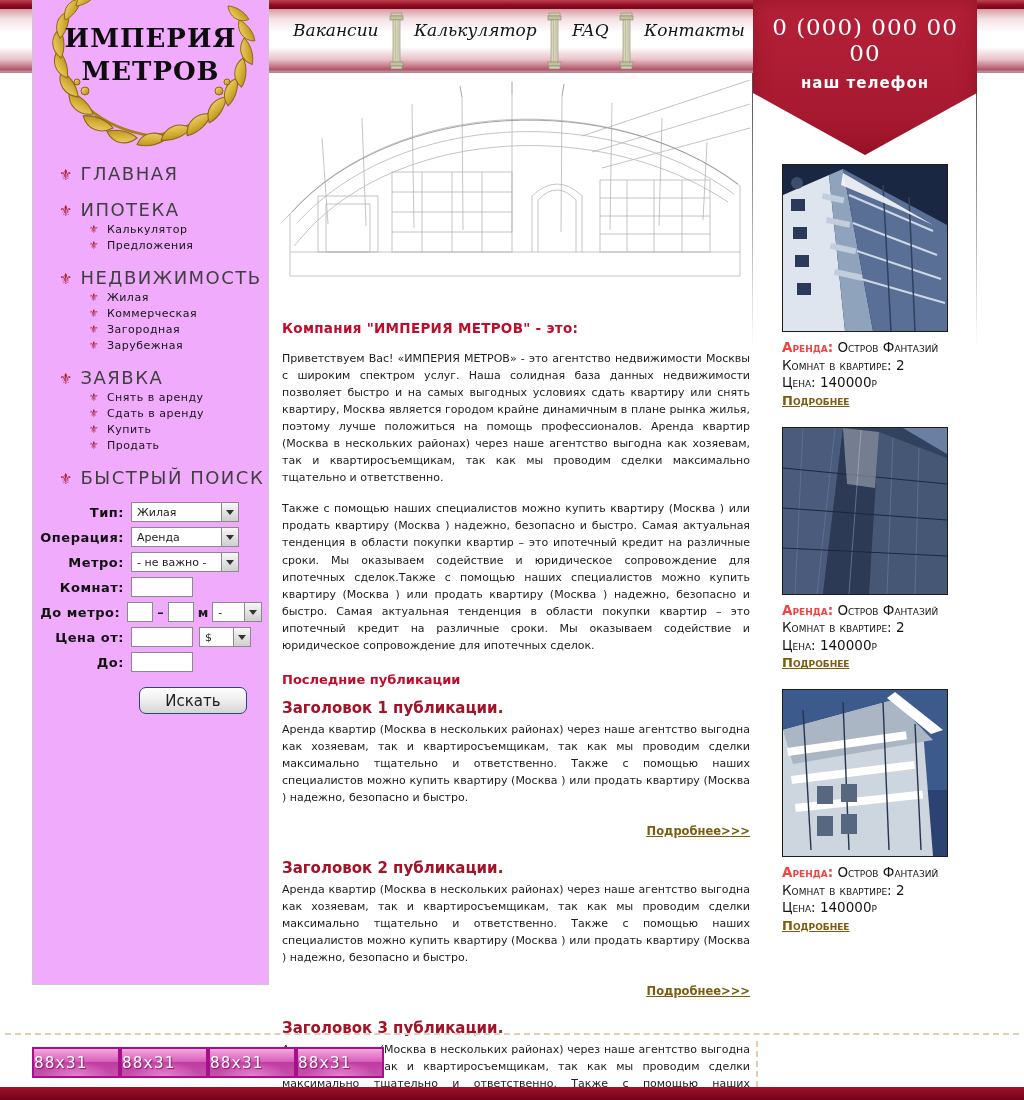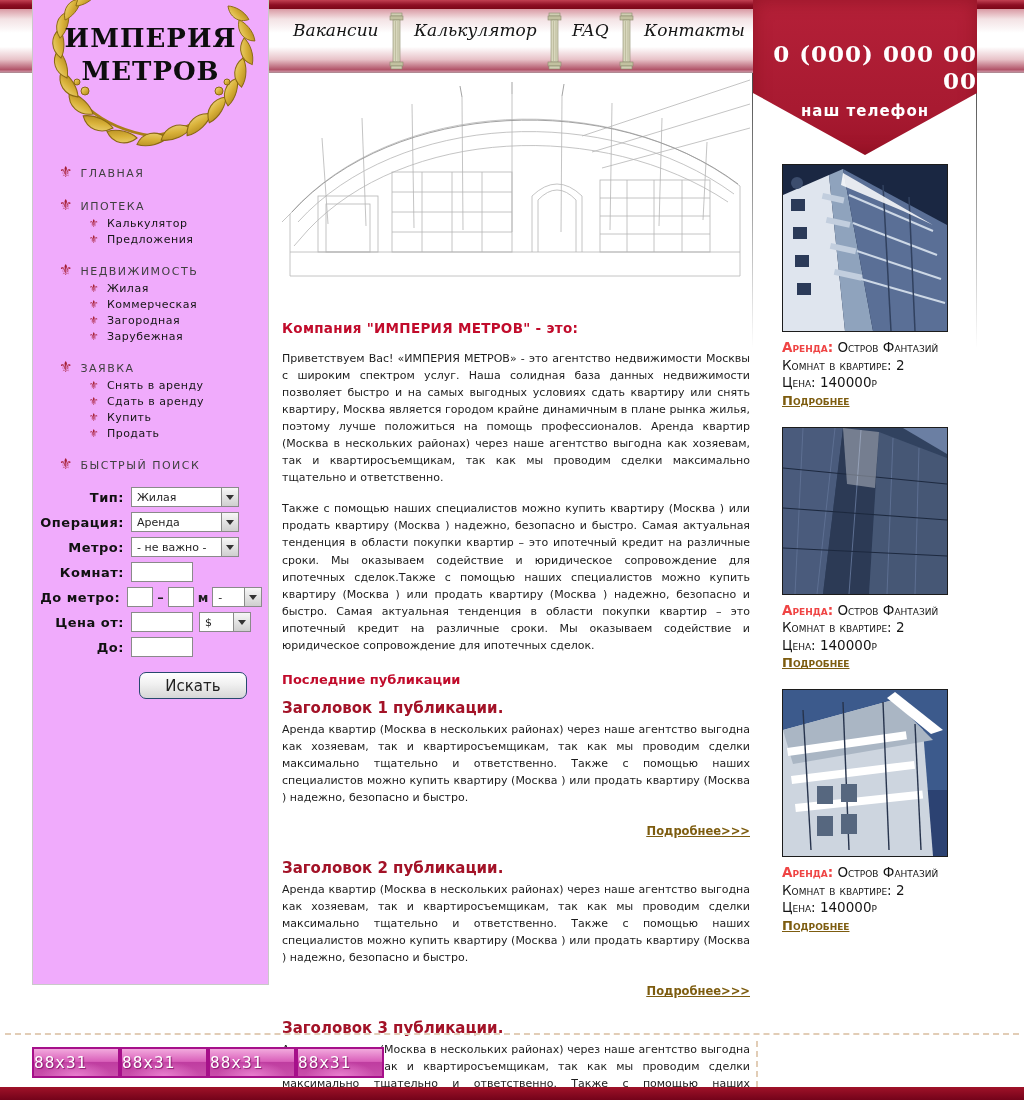--- a/index.html
+++ b/index.html
@@ -16,22 +16,22 @@
     display:flex; align-items:flex-start; justify-content:space-between; }
   .nav a { font-family:"DejaVu Serif",serif; font-style:italic; font-size:17px;
     color:#141414; text-decoration:none; white-space:nowrap; }
   .pillar { display:inline-block; width:15px; height:58px; margin-top:-8px; }
 
   
   .phone-ribbon { position:absolute; left:753px; top:0; width:224px; height:155px; z-index:5;
     background:linear-gradient(180deg,#b52038 0%,#a81a31 70%,#9d1329 100%);
     clip-path:polygon(0 0,100% 0,100% 60%,50% 100%,0 60%);
     text-align:center; color:#ffffff; box-shadow:inset 0 0 18px rgba(90,0,10,.35); }
-  .phone-number { margin-top:40px; font-family:"DejaVu Serif",serif; font-weight:bold;
-    font-size:23px; letter-spacing:1px;text-align:right; }
+  .phone-number { margin-top:14px; font-family:"DejaVu Serif",serif; font-weight:normal;
+    font-size:23px; letter-spacing:1px; }
   .phone-caption { margin-top:8px; font-size:15px; font-weight:bold; letter-spacing:1px; }
   .vline { position:absolute; top:73px; width:1px; height:275px;
     background:linear-gradient(180deg,#4a4a4a 0%,#9a9a9a 45%,rgba(255,255,255,0) 100%); }
   .vline-left { left:752px; } .vline-right { left:976px; }
 
   
   .left-col { position:absolute; left:32px; top:0; width:237px; height:985px;
     background:#f0abfc; border:1px solid #c9c9c9; border-top:none; z-index:4; }
   .logo { position:relative; width:100%; height:148px; }
   .logo svg { position:absolute; left:8px; top:-2px; }
@@ -39,21 +39,21 @@
     font-family:"DejaVu Serif",serif; font-weight:bold; font-size:26px; line-height:1.25;
     color:#0e0e0e; letter-spacing:1px; }
 
   .menu { list-style:none; margin-top:6px; }
   .menu li { display:flex; align-items:baseline; cursor:pointer; }
   .menu .lvl1 { margin:15px 0 3px 26px; }
   .menu .lvl2 { margin:3px 0 3px 56px; }
   .menu .fleur { color:#a41c30; margin-right:8px; }
   .lvl1 .fleur { font-size:15px; }
   .lvl2 .fleur { font-size:11px; }
-  .lvl1 .mlabel { font-size:11px; color:#3f3f3f; letter-spacing:1.5px; }
+  .lvl1 .mlabel { font-size:18px; color:#3f3f3f; letter-spacing:1.5px; }
   .lvl2 .mlabel { font-size:11px; color:#161616; letter-spacing:.5px; }
 
   
   .qsearch { margin:14px 6px 0 6px; font-size:13px; }
   .qrow { display:flex; align-items:center; margin-bottom:5px; }
   .qrow label { width:92px; text-align:right; font-weight:bold; color:#111; padding-right:7px;
     letter-spacing:.5px; }
   .sel { display:flex; align-items:stretch; border:1px solid #8a8a8a; background:#fff;
     height:20px; cursor:pointer; }
   .sel .sel-val { flex:1; font-size:11px; padding:3px 4px 0 5px; white-space:nowrap; overflow:hidden; }

